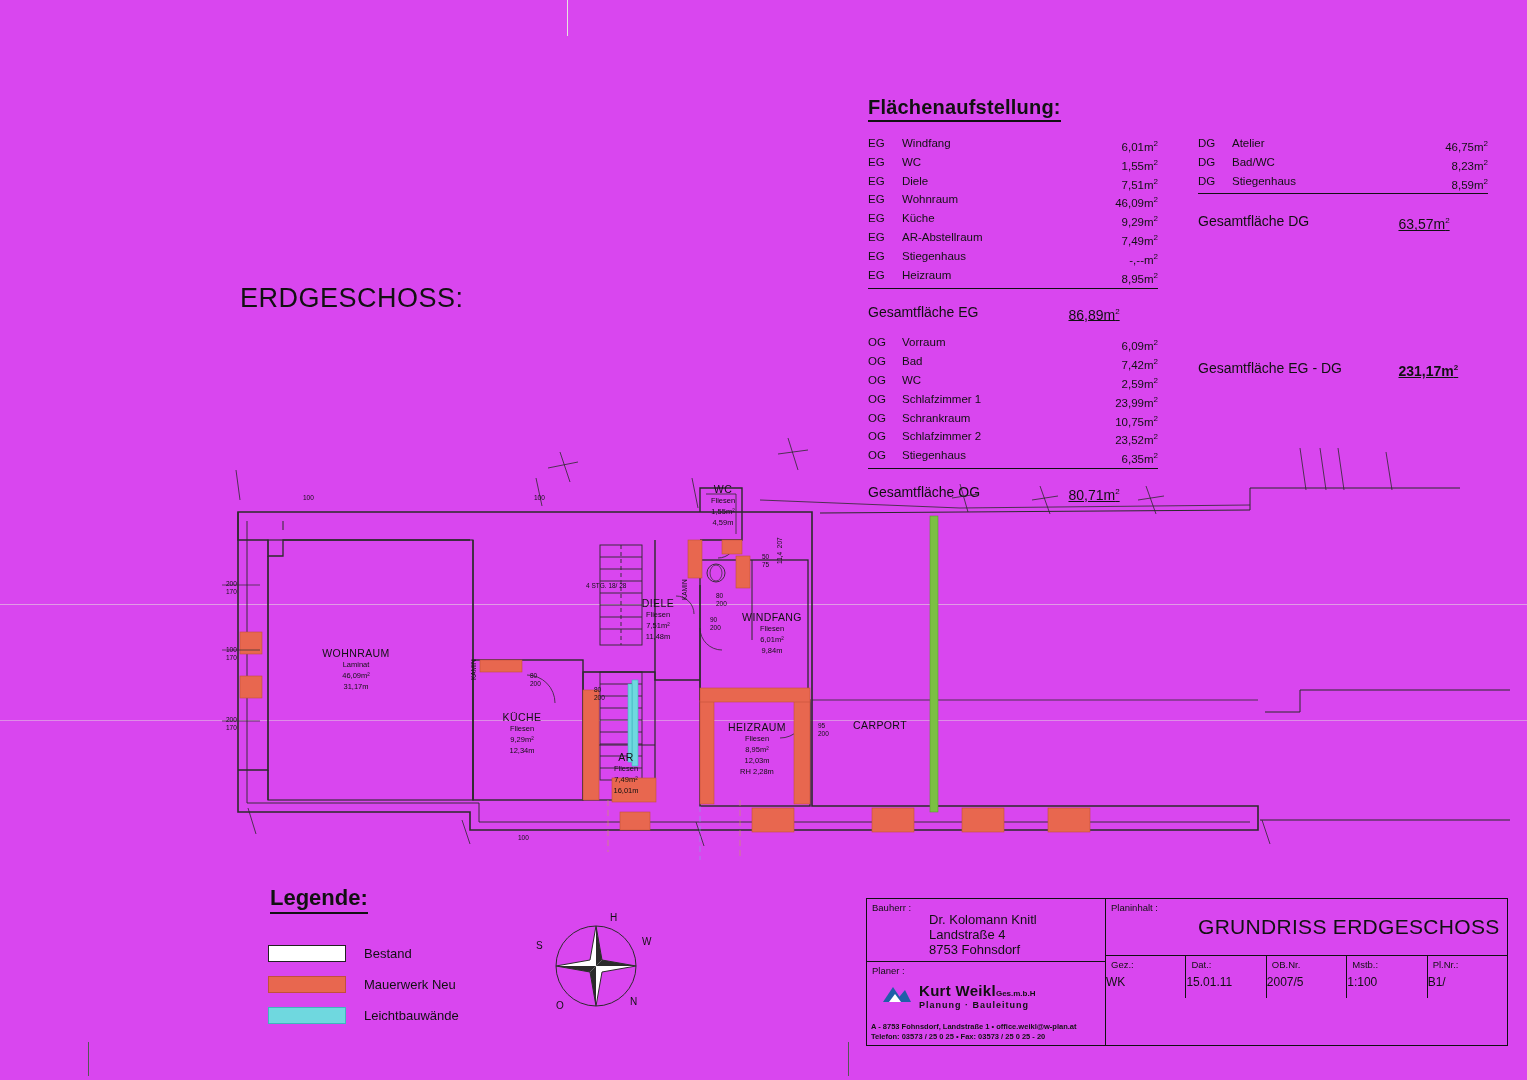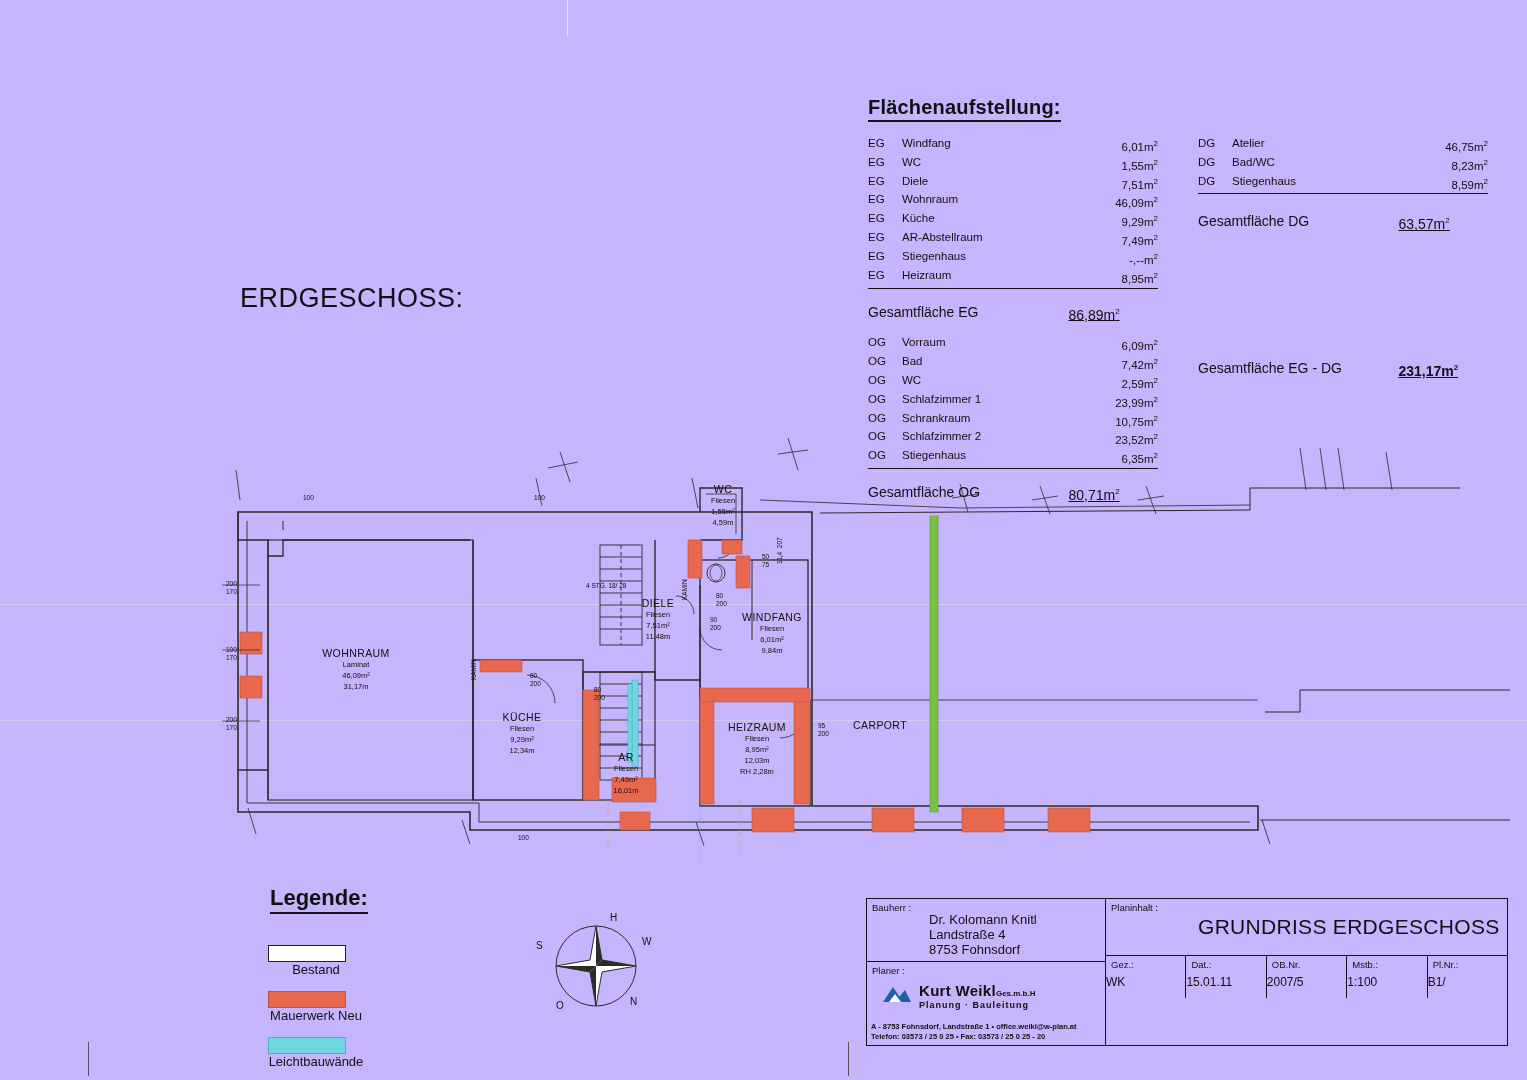--- a/index.html
+++ b/index.html
@@ -11,21 +11,21 @@
     width: 1527px;
     height: 1080px;
     position: relative;
     font-family: "Liberation Sans", sans-serif;
     color: #111;
     overflow: hidden;
   }
   .sheet {
     position: absolute;
     inset: 0;
-    background: #c4b5fd;
+    background: #d946ef;
   }
   
   .fold {
     position: absolute;
     background: #e6e4dd;
   }
   .fold-v { width: 1px; top: 0; bottom: 0; }
   .fold-h { height: 1px; left: 0; right: 0; }
 
   
@@ -82,21 +82,21 @@
     left: 270px;
     top: 885px;
     font-size: 22px;
     font-weight: bold;
     border-bottom: 2px solid #111;
     padding-bottom: 1px;
   }
 
   
   #legend { position: absolute; left: 268px; top: 945px; }
-  .leg-row { display: flex; align-items: center; margin-bottom: 14px; flex-direction: column; }
+  .leg-row { display: flex; align-items: center; margin-bottom: 14px; }
   .leg-swatch {
     width: 76px; height: 15px;
     border: 1px solid #222;
     margin-right: 18px;
   }
   .leg-label { font-size: 13px; }
 
   
   #compass { position: absolute; left: 548px; top: 918px; width: 96px; height: 96px; }
   #compass .cl { position: absolute; font-size: 10px; }

